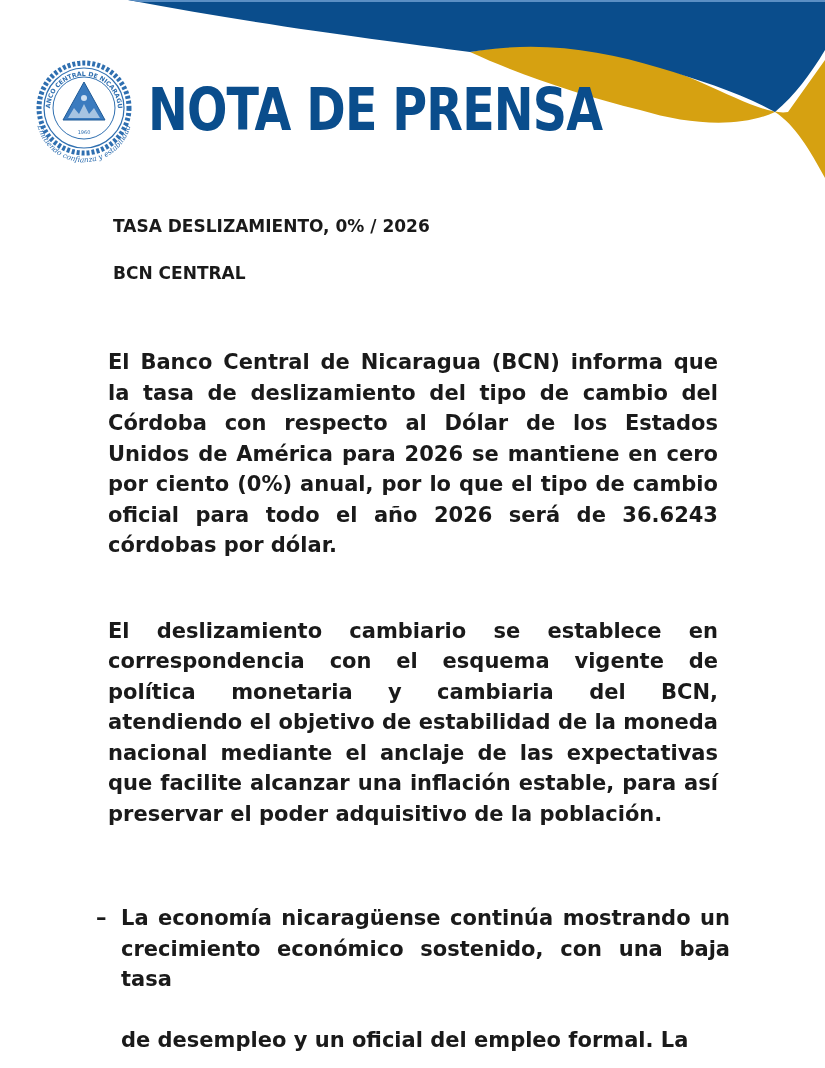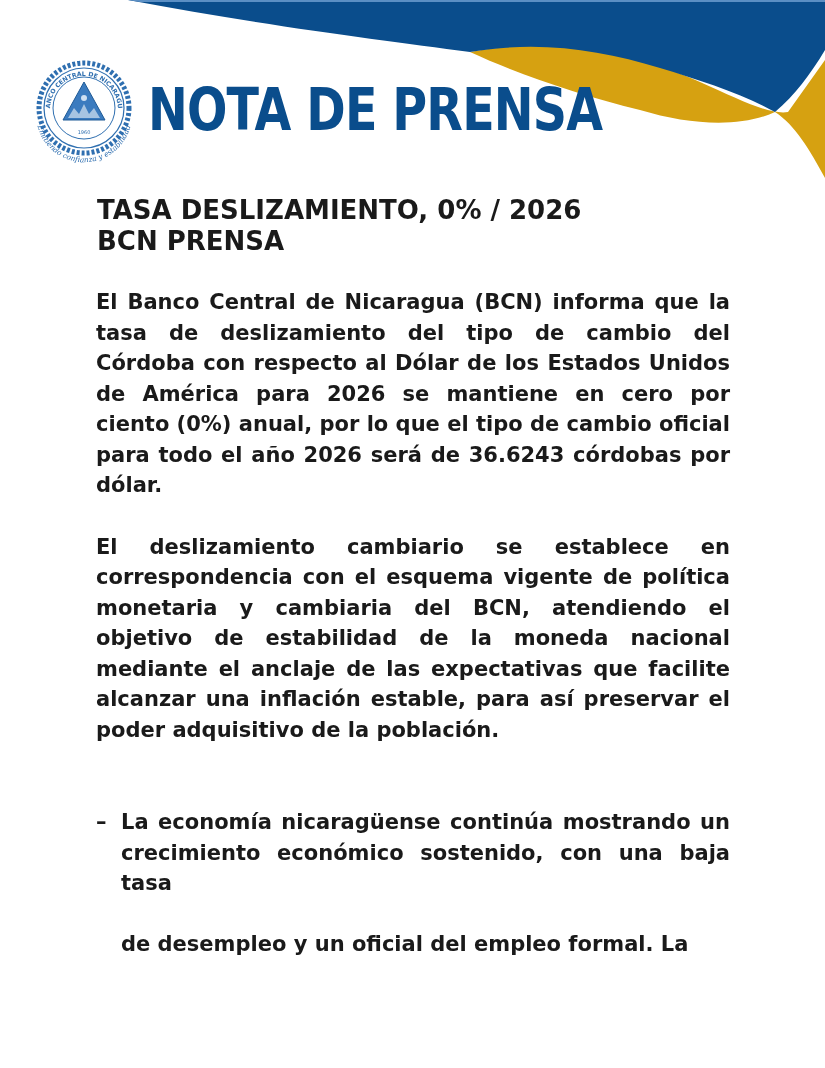--- a/index.html
+++ b/index.html
@@ -1,22 +1,22 @@
 <!DOCTYPE html>
 <html><head>
   <meta charset="utf-8">
   <style>
     html, body { margin: 0; padding: 0; background: #ffffff; }
     body { width: 825px; height: 1068px; position: relative; overflow: hidden; font-family: "DejaVu Sans", sans-serif; color: #111; }
     .banner { position: absolute; left: 0; top: 0; width: 825px; height: 190px; }
     .logo { position: absolute; left: 30px; top: 58px; width: 108px; height: 108px; }
     .title { position: absolute; left: 148px; top: 78px; font-family: "DejaVu Sans", sans-serif; font-weight: bold; font-size: 58px; letter-spacing: -1px; color: #0a4d8c; transform: scaleX(0.82); transform-origin: left center; white-space: nowrap; line-height: 64px; }
     .content { position: absolute; left: 96px; top: 194px; width: 634px; font-weight: bold; font-size: 21px; line-height: 30.5px; color: #1a1a1a; }
-    .heading { margin: 1px; line-height: 30px; font-size: 26px; }
-    .para { margin: 0; text-align: justify; }
+    .heading { margin: 17px; line-height: 30px; font-size: 17px; }
+    .para { margin: 12px; text-align: justify; }
     .spacer-1 { height: 30px; }
     .spacer-2 { height: 31px; }
     .bullet { position: relative; padding-left: 25px; text-align: justify; margin: 0; }
     .bullet .dash { position: absolute; left: 0; top: 0; }
     .bullet .line-gap { display: block; height: 30px; }
   </style>
 </head>
 <body>
 
 <svg class="banner" viewBox="0 0 825 190" preserveAspectRatio="none">
@@ -42,21 +42,21 @@
   <text x="54" y="76" font-size="5" fill="#2f6fb0" text-anchor="middle" font-family="DejaVu Sans, sans-serif">1960</text>
   <text font-size="7.4" fill="#2f6fb0" font-family="DejaVu Serif, serif" font-style="italic">
     <textPath href="#mottoPath" startOffset="50%" text-anchor="middle">Emitiendo confianza y estabilidad</textPath>
   </text>
 </svg>
 
 <div class="title">NOTA DE PRENSA</div>
 
 <div class="content">
   <p class="heading">TASA DESLIZAMIENTO, 0% / 2026</p>
-  <p class="heading">BCN PRENSA</p>
+  <p class="heading">BCN CENTRAL</p>
   <div class="spacer-1"></div>
   <p class="para">El Banco Central de Nicaragua (BCN) informa que la tasa de deslizamiento del tipo de cambio del Córdoba con respecto al Dólar de los Estados Unidos de América para 2026 se mantiene en cero por ciento (0%) anual, por lo que el tipo de cambio oficial para todo el año 2026 será de 36.6243 córdobas por dólar.</p>
   <div class="spacer-2"></div>
   <p class="para">El deslizamiento cambiario se establece en correspondencia con el esquema vigente de política monetaria y cambiaria del BCN, atendiendo el objetivo de estabilidad de la moneda nacional mediante el anclaje de las expectativas que facilite alcanzar una inflación estable, para así preservar el poder adquisitivo de la población.</p>
   <div class="spacer-2"></div>
   <div class="spacer-2"></div>
   <div class="bullet">
     <span class="dash">–</span>
     <span>La economía nicaragüense continúa mostrando un crecimiento económico sostenido, con una baja tasa</span>
     <span class="line-gap"></span>

